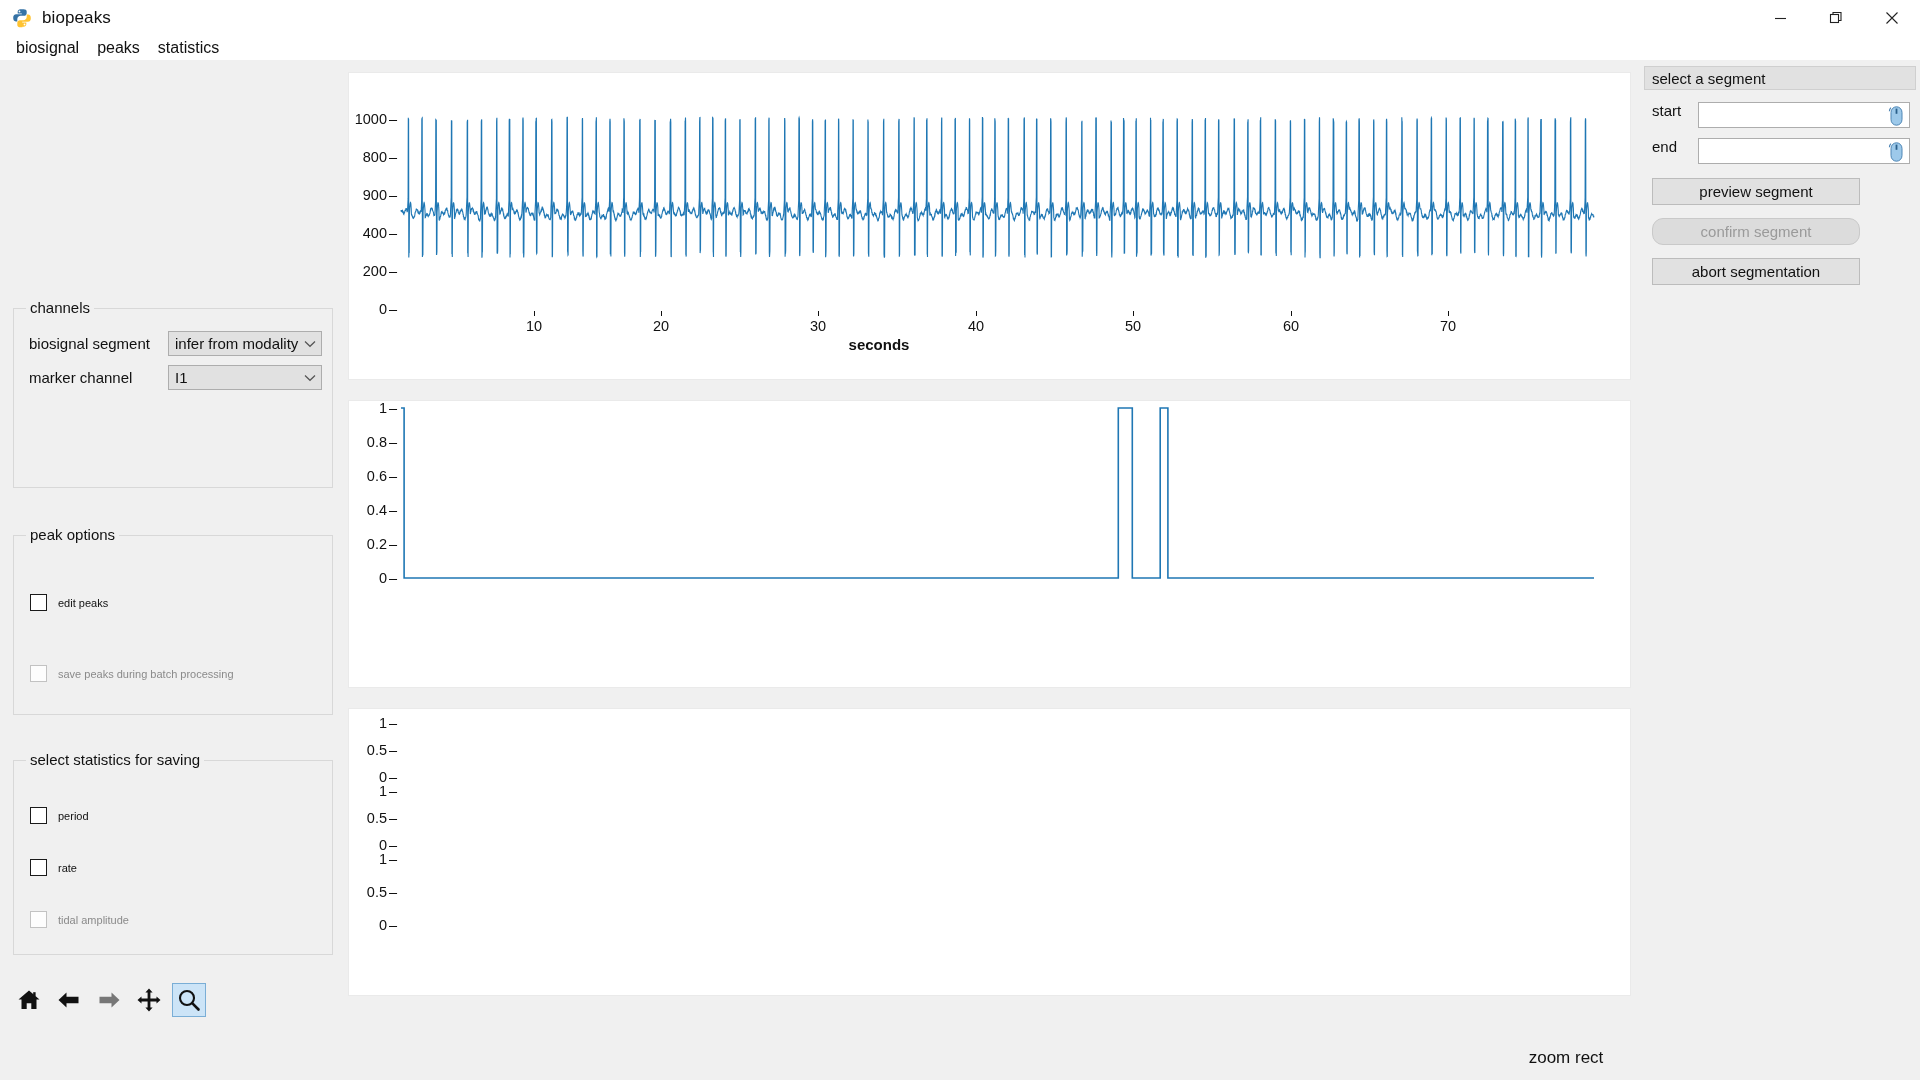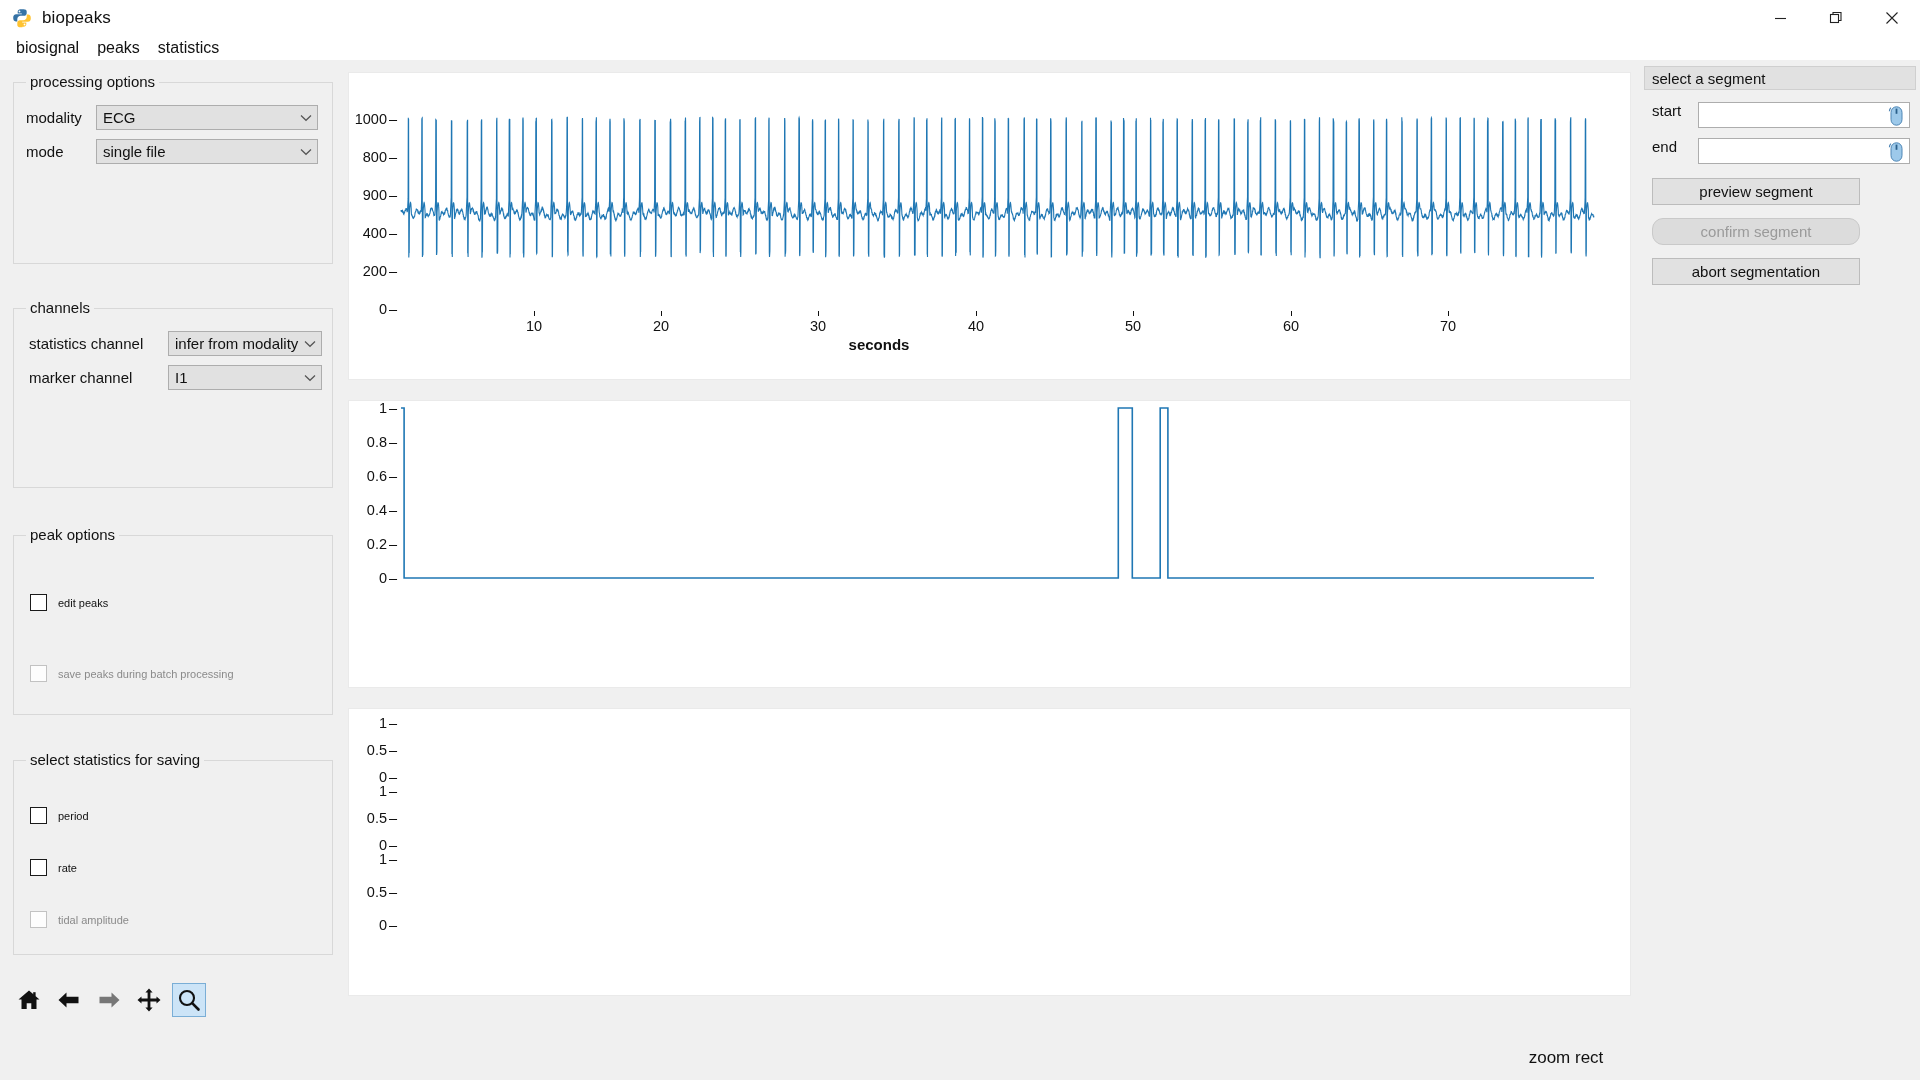--- a/index.html
+++ b/index.html
@@ -176,50 +176,25 @@
 <div id="menubar">
   <div class="menu-item">biosignal</div>
   <div class="menu-item">peaks</div>
   <div class="menu-item">statistics</div>
 </div>
 
 <div id="appbody">
 
   <div id="leftpanel">
 
-    <div class="groupbox" style="left:13px; top:22px; width:320px; height:182px;">
-      <div class="gb-title">processing options</div>
-      <div class="row" style="left:12px; top:22px;">
-        <span class="lbl" style="width:70px;">modality</span>
-        <div class="combo" style="width:222px;">
-          <span class="cval">ECG</span>
-          <span class="chev">
-            <svg width="12" height="8" viewBox="0 0 12 8">
-                <path d="M1 1.5L6 6.3l5-4.8" stroke="#555" stroke-width="1.2" fill="none"></path>
-              </svg>
-          </span>
-        </div>
-      </div>
-      <div class="row" style="left:12px; top:56px;">
-        <span class="lbl" style="width:70px;">mode</span>
-        <div class="combo" style="width:222px;">
-          <span class="cval">single file</span>
-          <span class="chev">
-            <svg width="12" height="8" viewBox="0 0 12 8">
-                <path d="M1 1.5L6 6.3l5-4.8" stroke="#555" stroke-width="1.2" fill="none"></path>
-              </svg>
-          </span>
-        </div>
-      </div>
-    </div>
 
     <div class="groupbox" style="left:13px; top:248px; width:320px; height:180px;">
       <div class="gb-title">channels</div>
       <div class="row" style="left:15px; top:22px;">
-        <span class="lbl" style="width:139px;">statistics channel</span>
+        <span class="lbl" style="width:139px;">biosignal segment</span>
         <div class="combo" style="width:154px;">
           <span class="cval">infer from modality</span>
           <span class="chev">
             <svg width="12" height="8" viewBox="0 0 12 8">
                 <path d="M1 1.5L6 6.3l5-4.8" stroke="#555" stroke-width="1.2" fill="none"></path>
               </svg>
           </span>
         </div>
       </div>
       <div class="row" style="left:15px; top:56px;">

